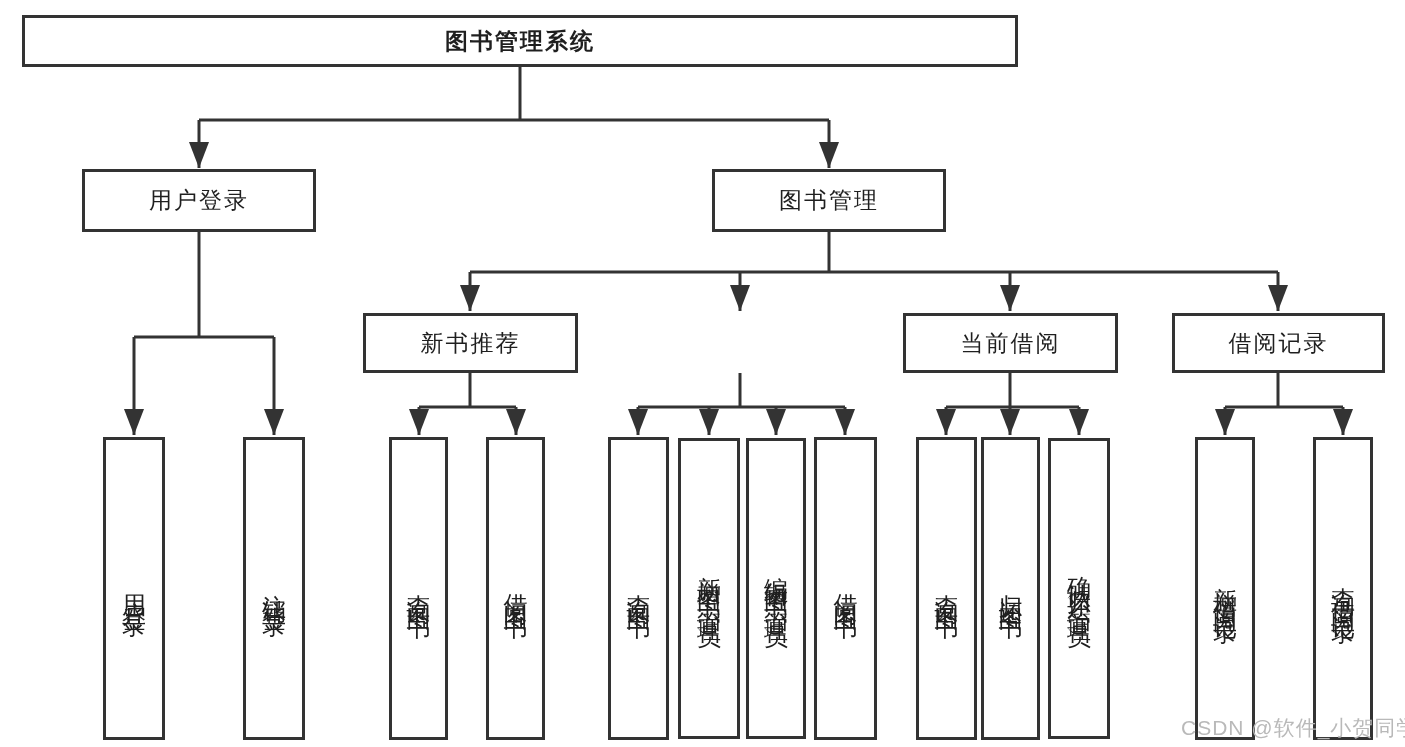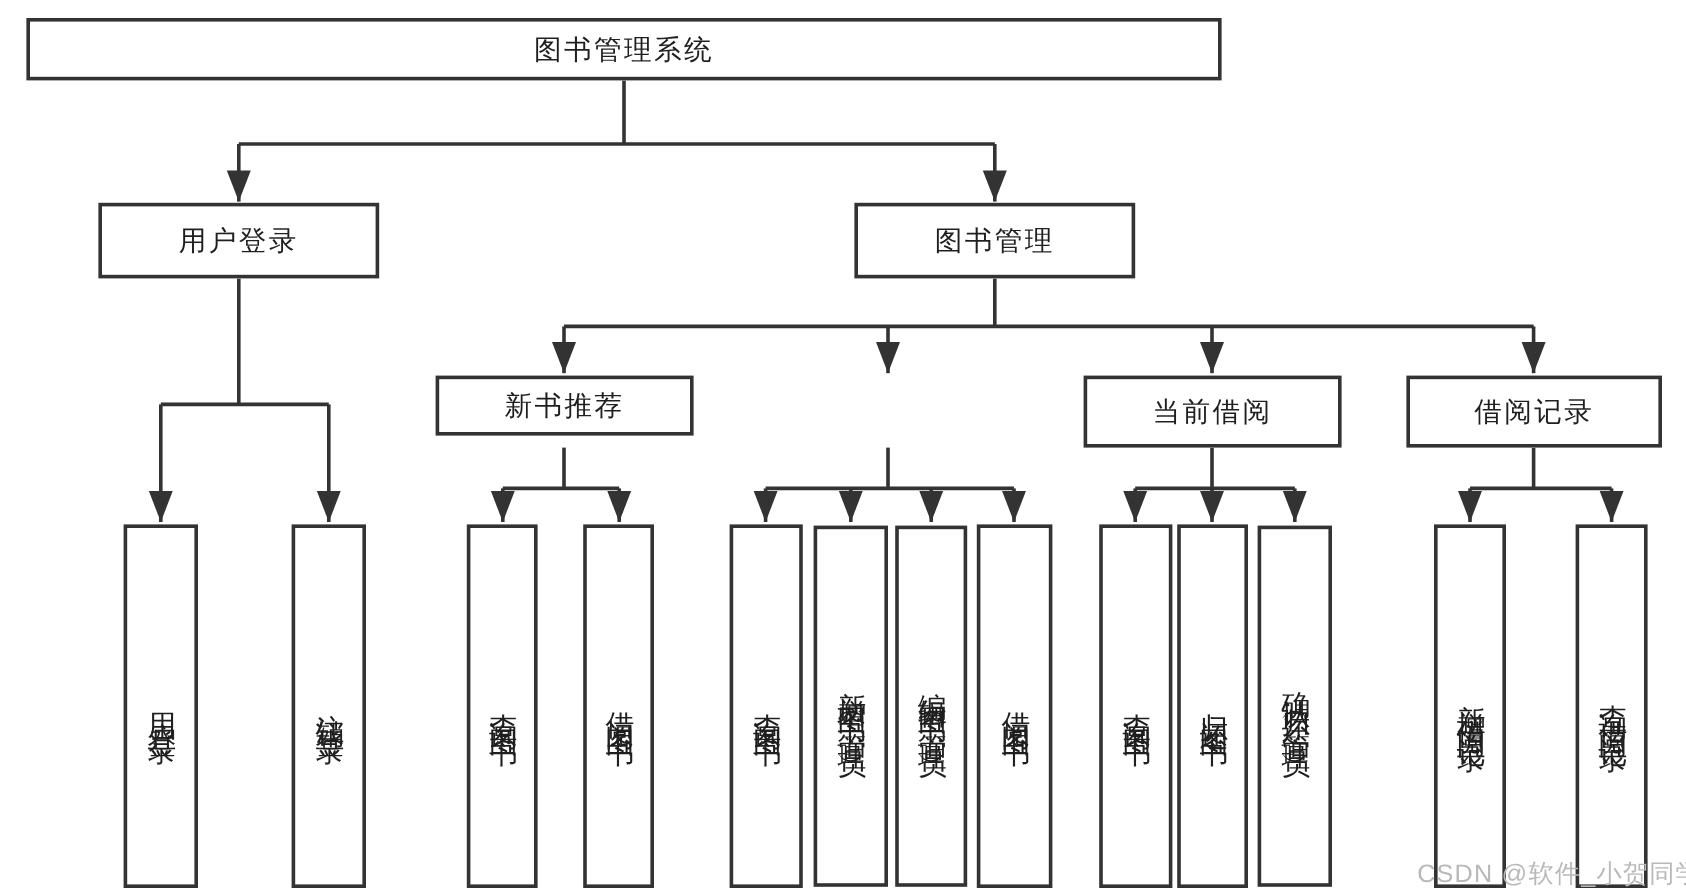--- a/index.html
+++ b/index.html
@@ -114,32 +114,32 @@
 
       <g>
         <path d="M1278,373 V407"></path>
         <path d="M1225,407 H1343"></path>
         <path d="M1225,407 V435" marker-end="url(#arrow)"></path>
         <path d="M1343,407 V435" marker-end="url(#arrow)"></path>
       </g>
     </g>
   </svg>
 
-  <div class="box" style="left:22px; top:15px; width:996px; height:52px;">
+  <div class="box" style="left:22px; top:15px; width:996px; height:52px;font-weight:bold;">
     <span class="h-label">图书管理系统</span>
   </div>
 
   <div class="box" style="left:82px; top:169px; width:234px; height:63px;">
     <span class="h-label">用户登录</span>
   </div>
   <div class="box" style="left:712px; top:169px; width:234px; height:63px;text-align:center;">
     <span class="h-label">图书管理</span>
   </div>
 
-  <div class="box" style="left:363px; top:313px; width:215px; height:50px;">
+  <div class="box" style="left:363px; top:313px; width:215px; height:60px;">
     <span class="h-label">新书推荐</span>
   </div>
   <div class="box" style="left:903px; top:313px; width:215px; height:60px;">
     <span class="h-label">当前借阅</span>
   </div>
   <div class="box" style="left:1172px; top:313px; width:213px; height:60px;">
     <span class="h-label">借阅记录</span>
   </div>
 
   <div class="box" style="left:103px; top:437px; width:62px; height:303px;">

